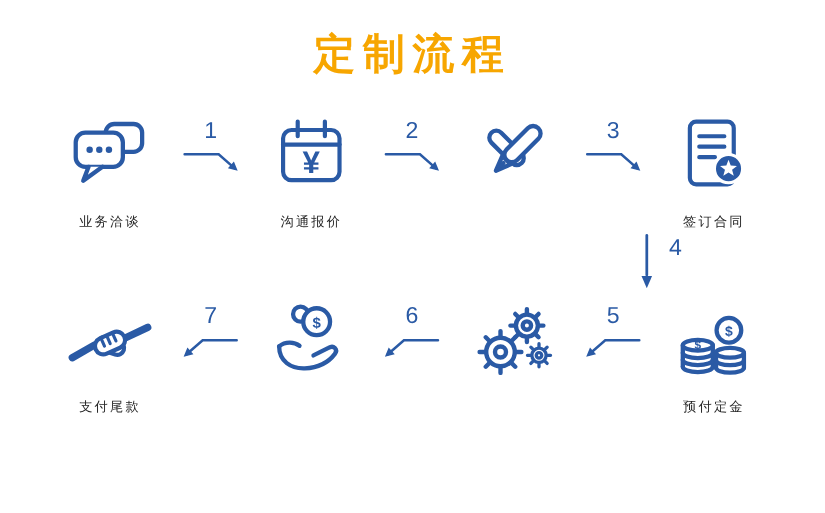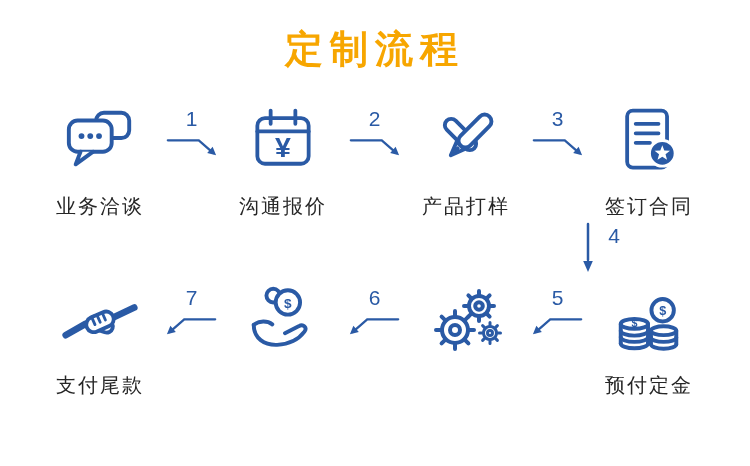--- a/index.html
+++ b/index.html
@@ -23,21 +23,21 @@
 
   .flow { padding: 22px 34px 0; }
   .prow { display: flex; align-items: flex-start; }
 
   .step { width: 132px; display: flex; flex-direction: column; align-items: center; }
   .icon-box {
     height: 86px; display: flex; align-items: center; justify-content: center;
     color: #2A5AA5;
   }
   .step-label {
-    margin-top: 10px; font-size: 20px; letter-spacing: 2px;
+    margin-top: 10px; font-size: 12px; letter-spacing: 2px;
     color: #262626; white-space: nowrap;
   }
 
   .harrow {
     width: 51px; display: flex; flex-direction: column; align-items: center;
     padding-top: 10px; color: #2A5AA5;
   }
   .harrow .num { font-size: 21px; line-height: 24px; }
   .harrow svg { display: block; margin-top: 2px; }
 
@@ -119,21 +119,20 @@
                 <rect x="33.5" y="12" width="13" height="40" rx="6.5"></rect>
               </g>
               <g transform="rotate(45 40 40)">
                 <rect x="33" y="6" width="14" height="42" rx="7" fill="#fff"></rect>
                 <path d="M34.5 48 H45.5 L40 62 Z" fill="#fff"></path>
                 <path d="M40 52 V55"></path>
               </g>
             </g>
           </svg>
         </div>
-        <div class="step-label">产品打样</div>
       </div>
 
       <div class="harrow">
         <div class="num">3</div>
         <svg width="51" height="31" viewBox="0 0 56 34">
           <path d="M2 8 H36 L52 22" stroke="currentColor" stroke-width="2.5" fill="none" stroke-linecap="round"></path>
           <path d="M55 24.5 L45.2 22 L51.2 15.2 Z" fill="currentColor"></path>
         </svg>
       </div>
 

